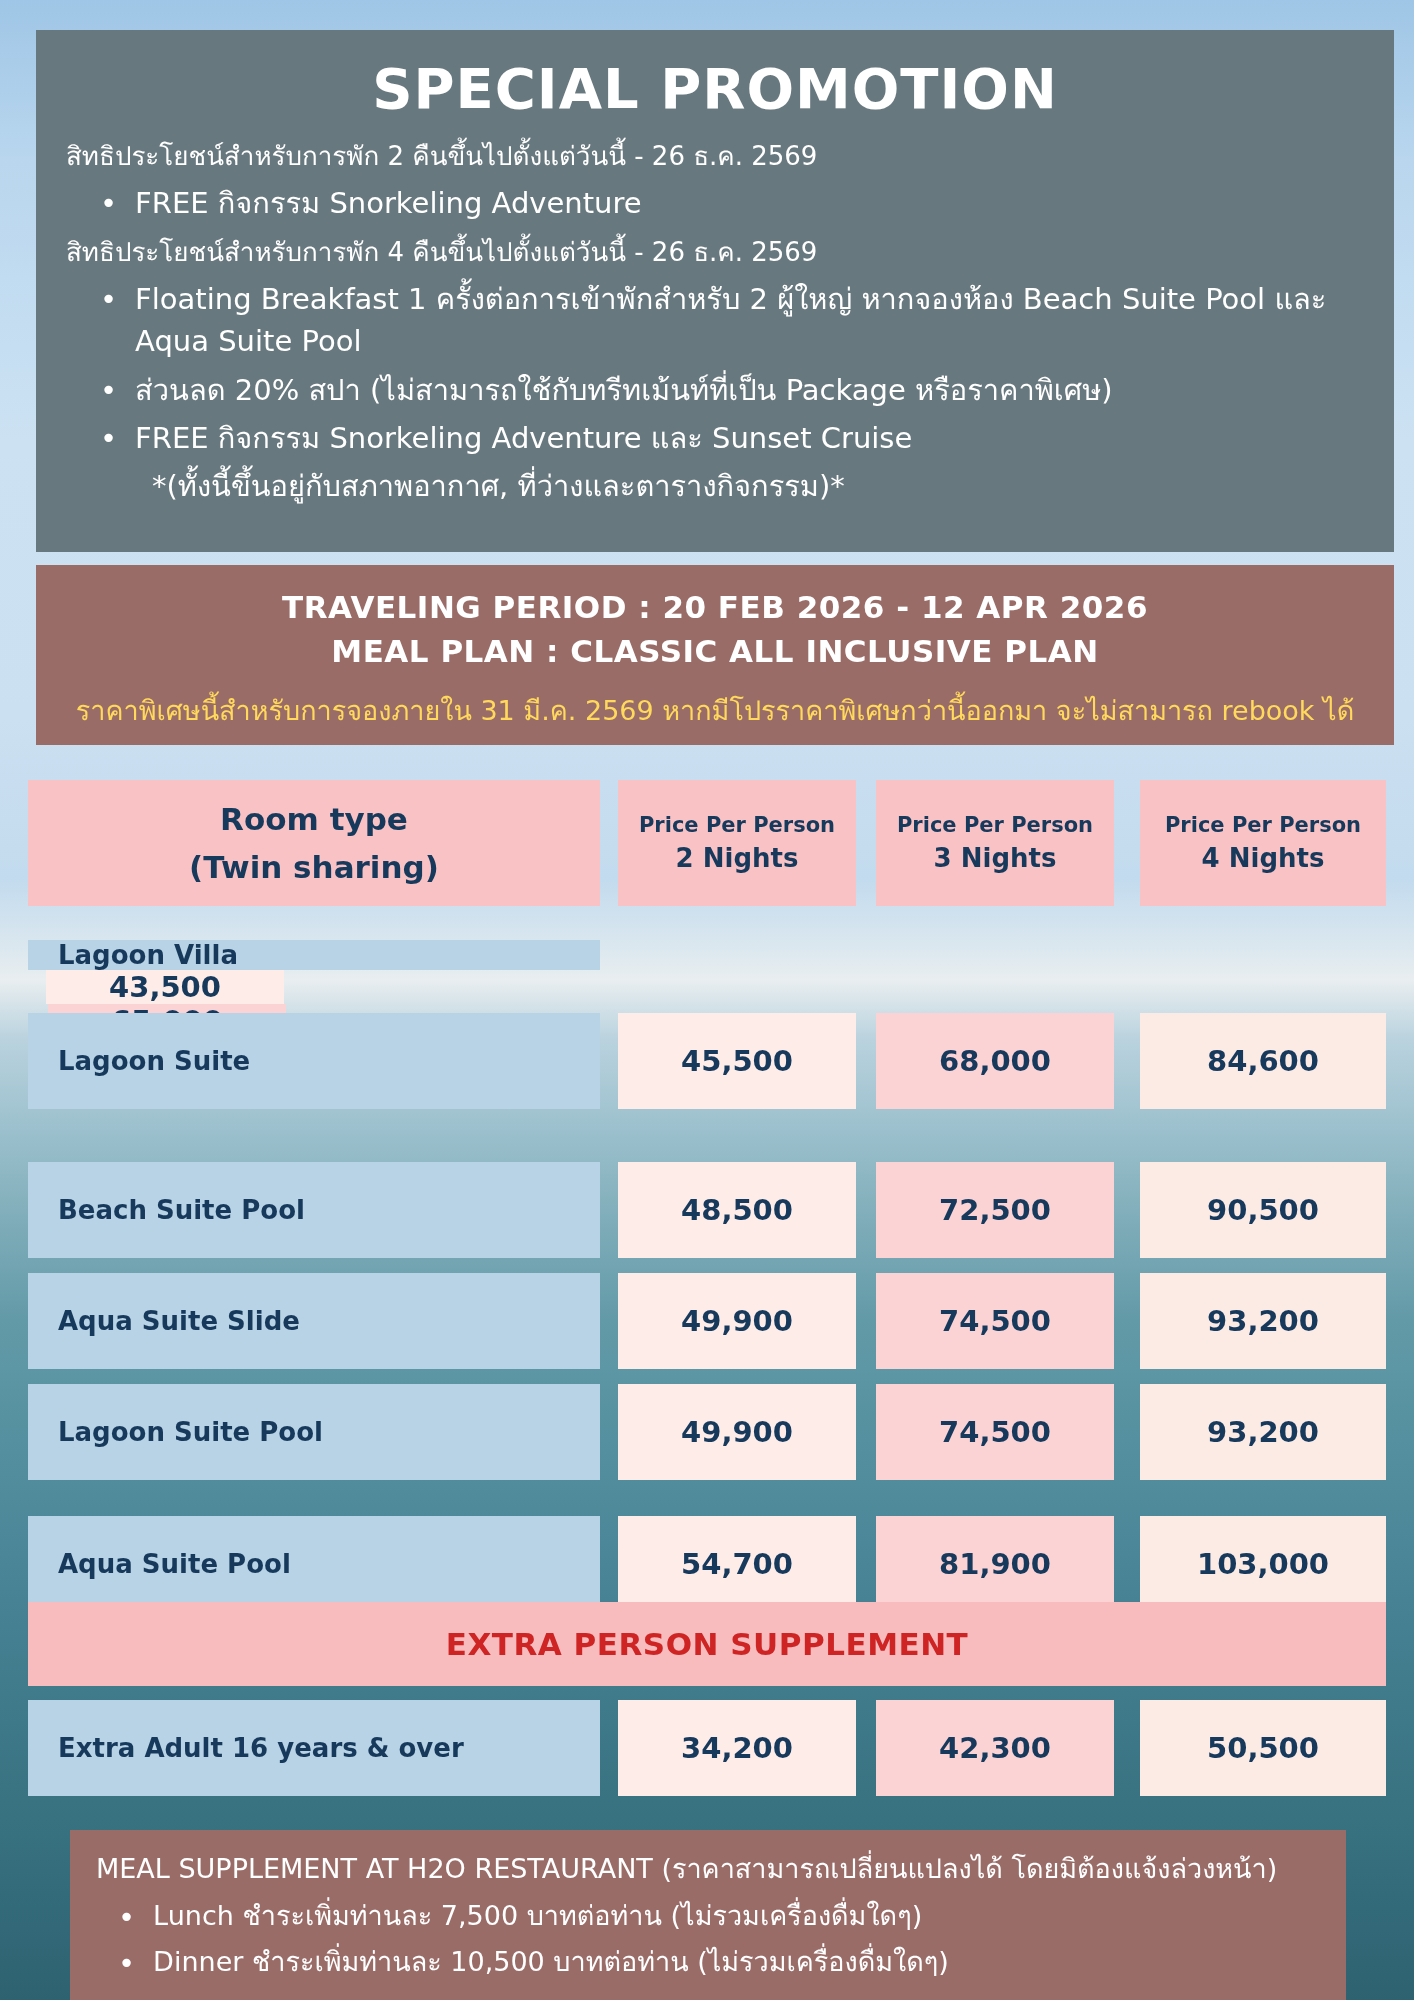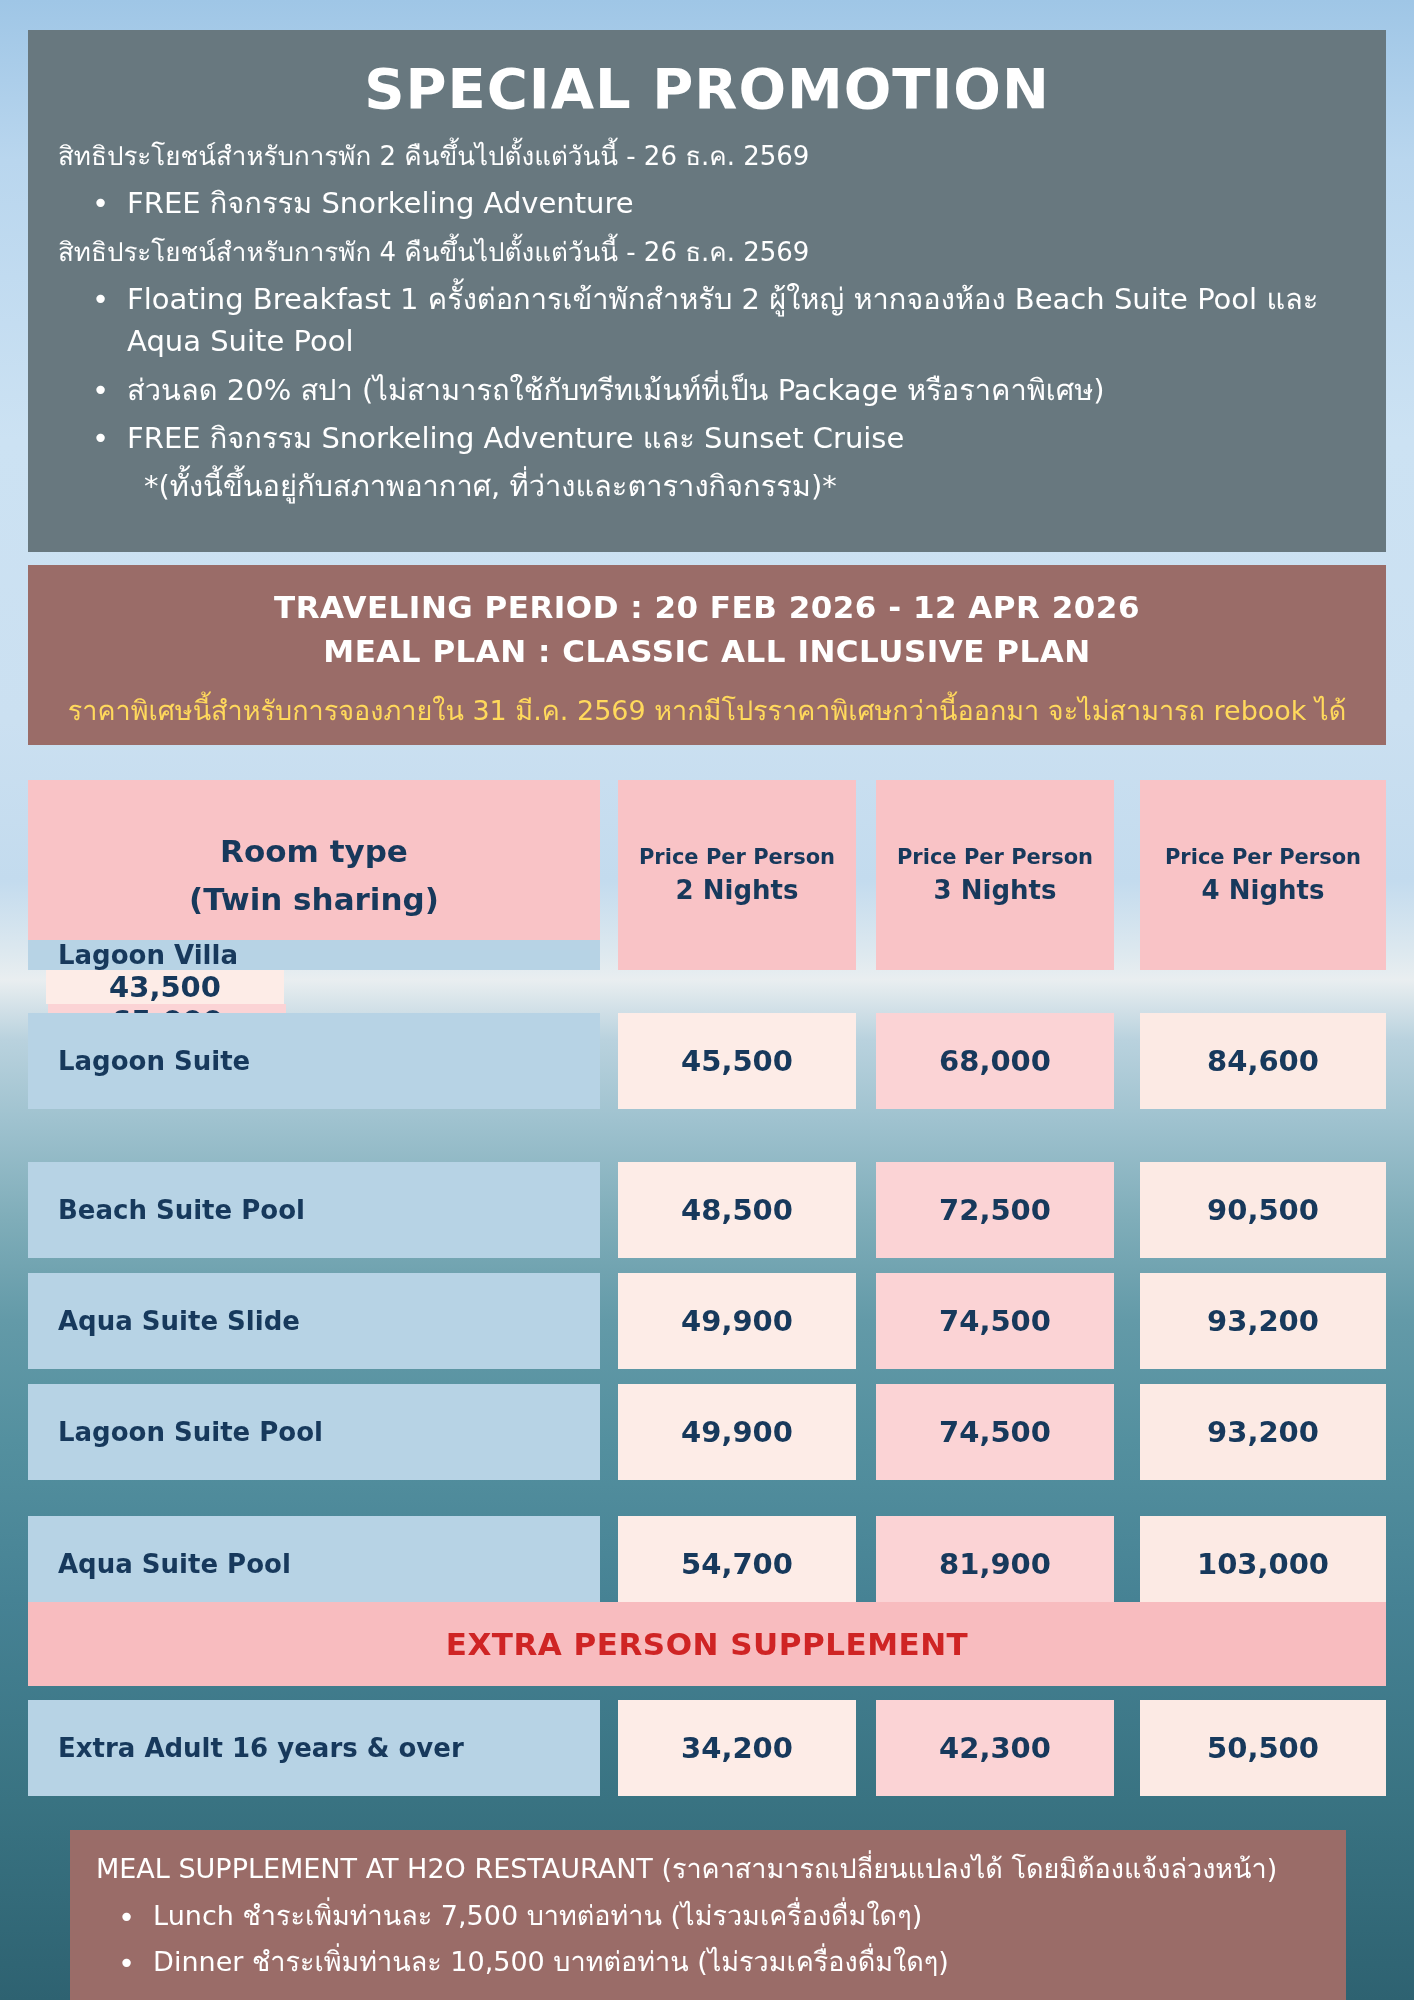--- a/index.html
+++ b/index.html
@@ -22,21 +22,21 @@
       #e9eef0 49%,
       #b9d2de 52%,
       #9fc2cf 56%,
       #7fadb9 61%,
       #639aa8 66%,
       #54909f 72%,
       #468294 80%,
       #397382 90%,
       #2e6271 100%);
   }
-  .sheet{position:absolute;left:28px;width:1358px;}
+  .sheet{position:absolute;left:36px;width:1358px;}
 
   
   .promo-box{
     top:30px;height:522px;box-sizing:border-box;
     background:var(--grey-box,#68787f);
     color:#fff;padding:22px 30px 0 30px;
   }
   .promo-title{
     margin:6px 0 18px 0;text-align:center;
     font-size:56px;font-weight:800;letter-spacing:1px;line-height:1.1;
@@ -57,21 +57,21 @@
 
   
   .trow{position:absolute;left:28px;width:1358px;display:flex;}
   .cell{box-sizing:border-box;}
   .c-room{width:572px;}
   .c-p2{width:238px;margin-left:18px;}
   .c-p3{width:238px;margin-left:20px;}
   .c-p4{width:246px;margin-left:26px;}
 
   
-  .header-row{top:780px;height:190px;}
+  .header-row{top:780px;height:126px;}
   .header-row .cell{
     background:var(--pink-header,#f9c3c6);
     display:flex;flex-direction:column;justify-content:center;align-items:center;
     color:var(--navy,#17395c);
   }
   .room-head{font-size:31px;font-weight:800;line-height:1.55;text-align:center;}
   .price-head .pp{font-size:21px;font-weight:800;}
   .price-head .nn{font-size:26px;font-weight:800;margin-top:6px;}
 
   

